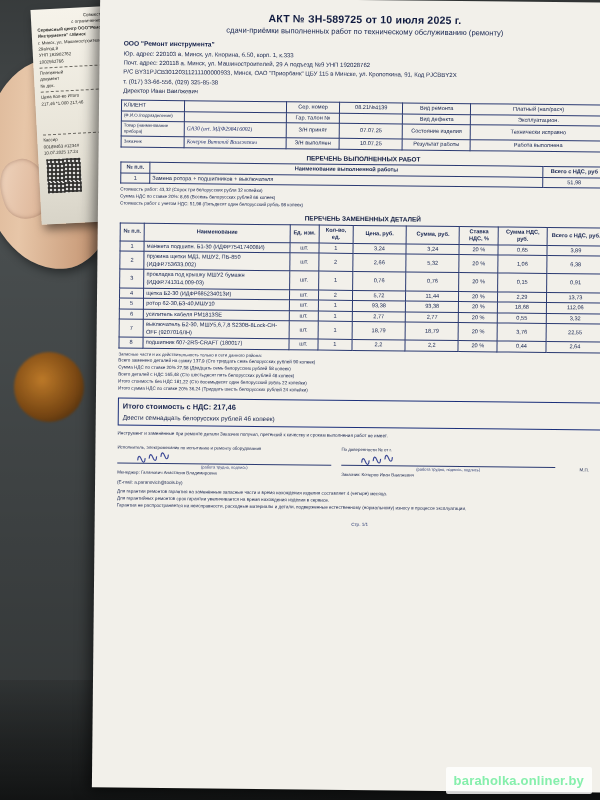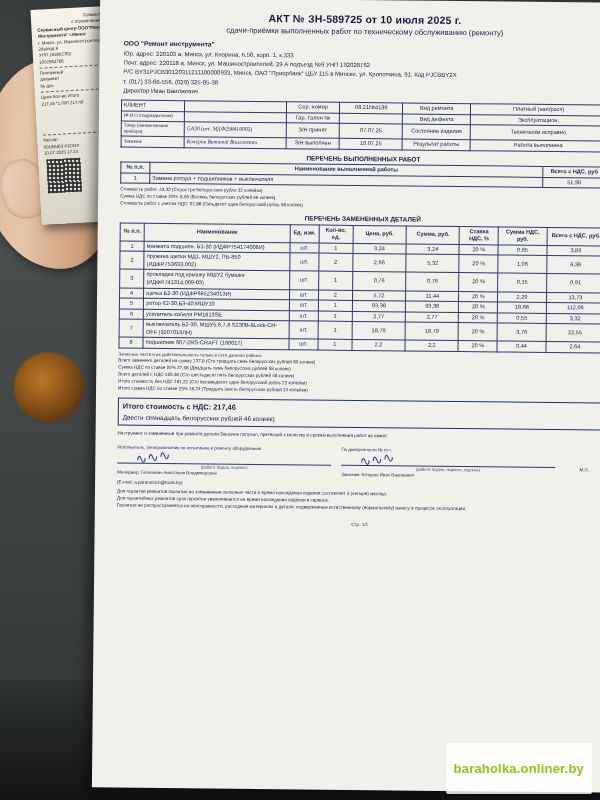--- a/index.html
+++ b/index.html
@@ -128,22 +128,22 @@
     font-family:"Liberation Serif", serif; font-size:14px; color:#1a2a86;
     transform:rotate(-9deg); opacity:.85;
   }
   .page-foot{ text-align:center; font-size:4.6px; margin-top:10px; color:#2b3a72;}
   .email{ font-size:4.6px; margin-top:4px;}
 
   
   #watermark{
     position:absolute; right:8px; bottom:6px;
     background:rgba(255,255,255,.82);
-    color:#84cc16; font-weight:bold; font-size:13px;
-    padding:18px 8px; border-radius:2px;
+    color:#86efac; font-weight:bold; font-size:13px;
+    padding:6px 8px; border-radius:2px;
     letter-spacing:.2px;
   }
   .tiny { font-size:4.4px; }
 </style>
 </head>
 <body>
 
 <div id="photo-bg">
   <div class="bg-dark-left"></div>
   <div class="bg-orange"></div>

